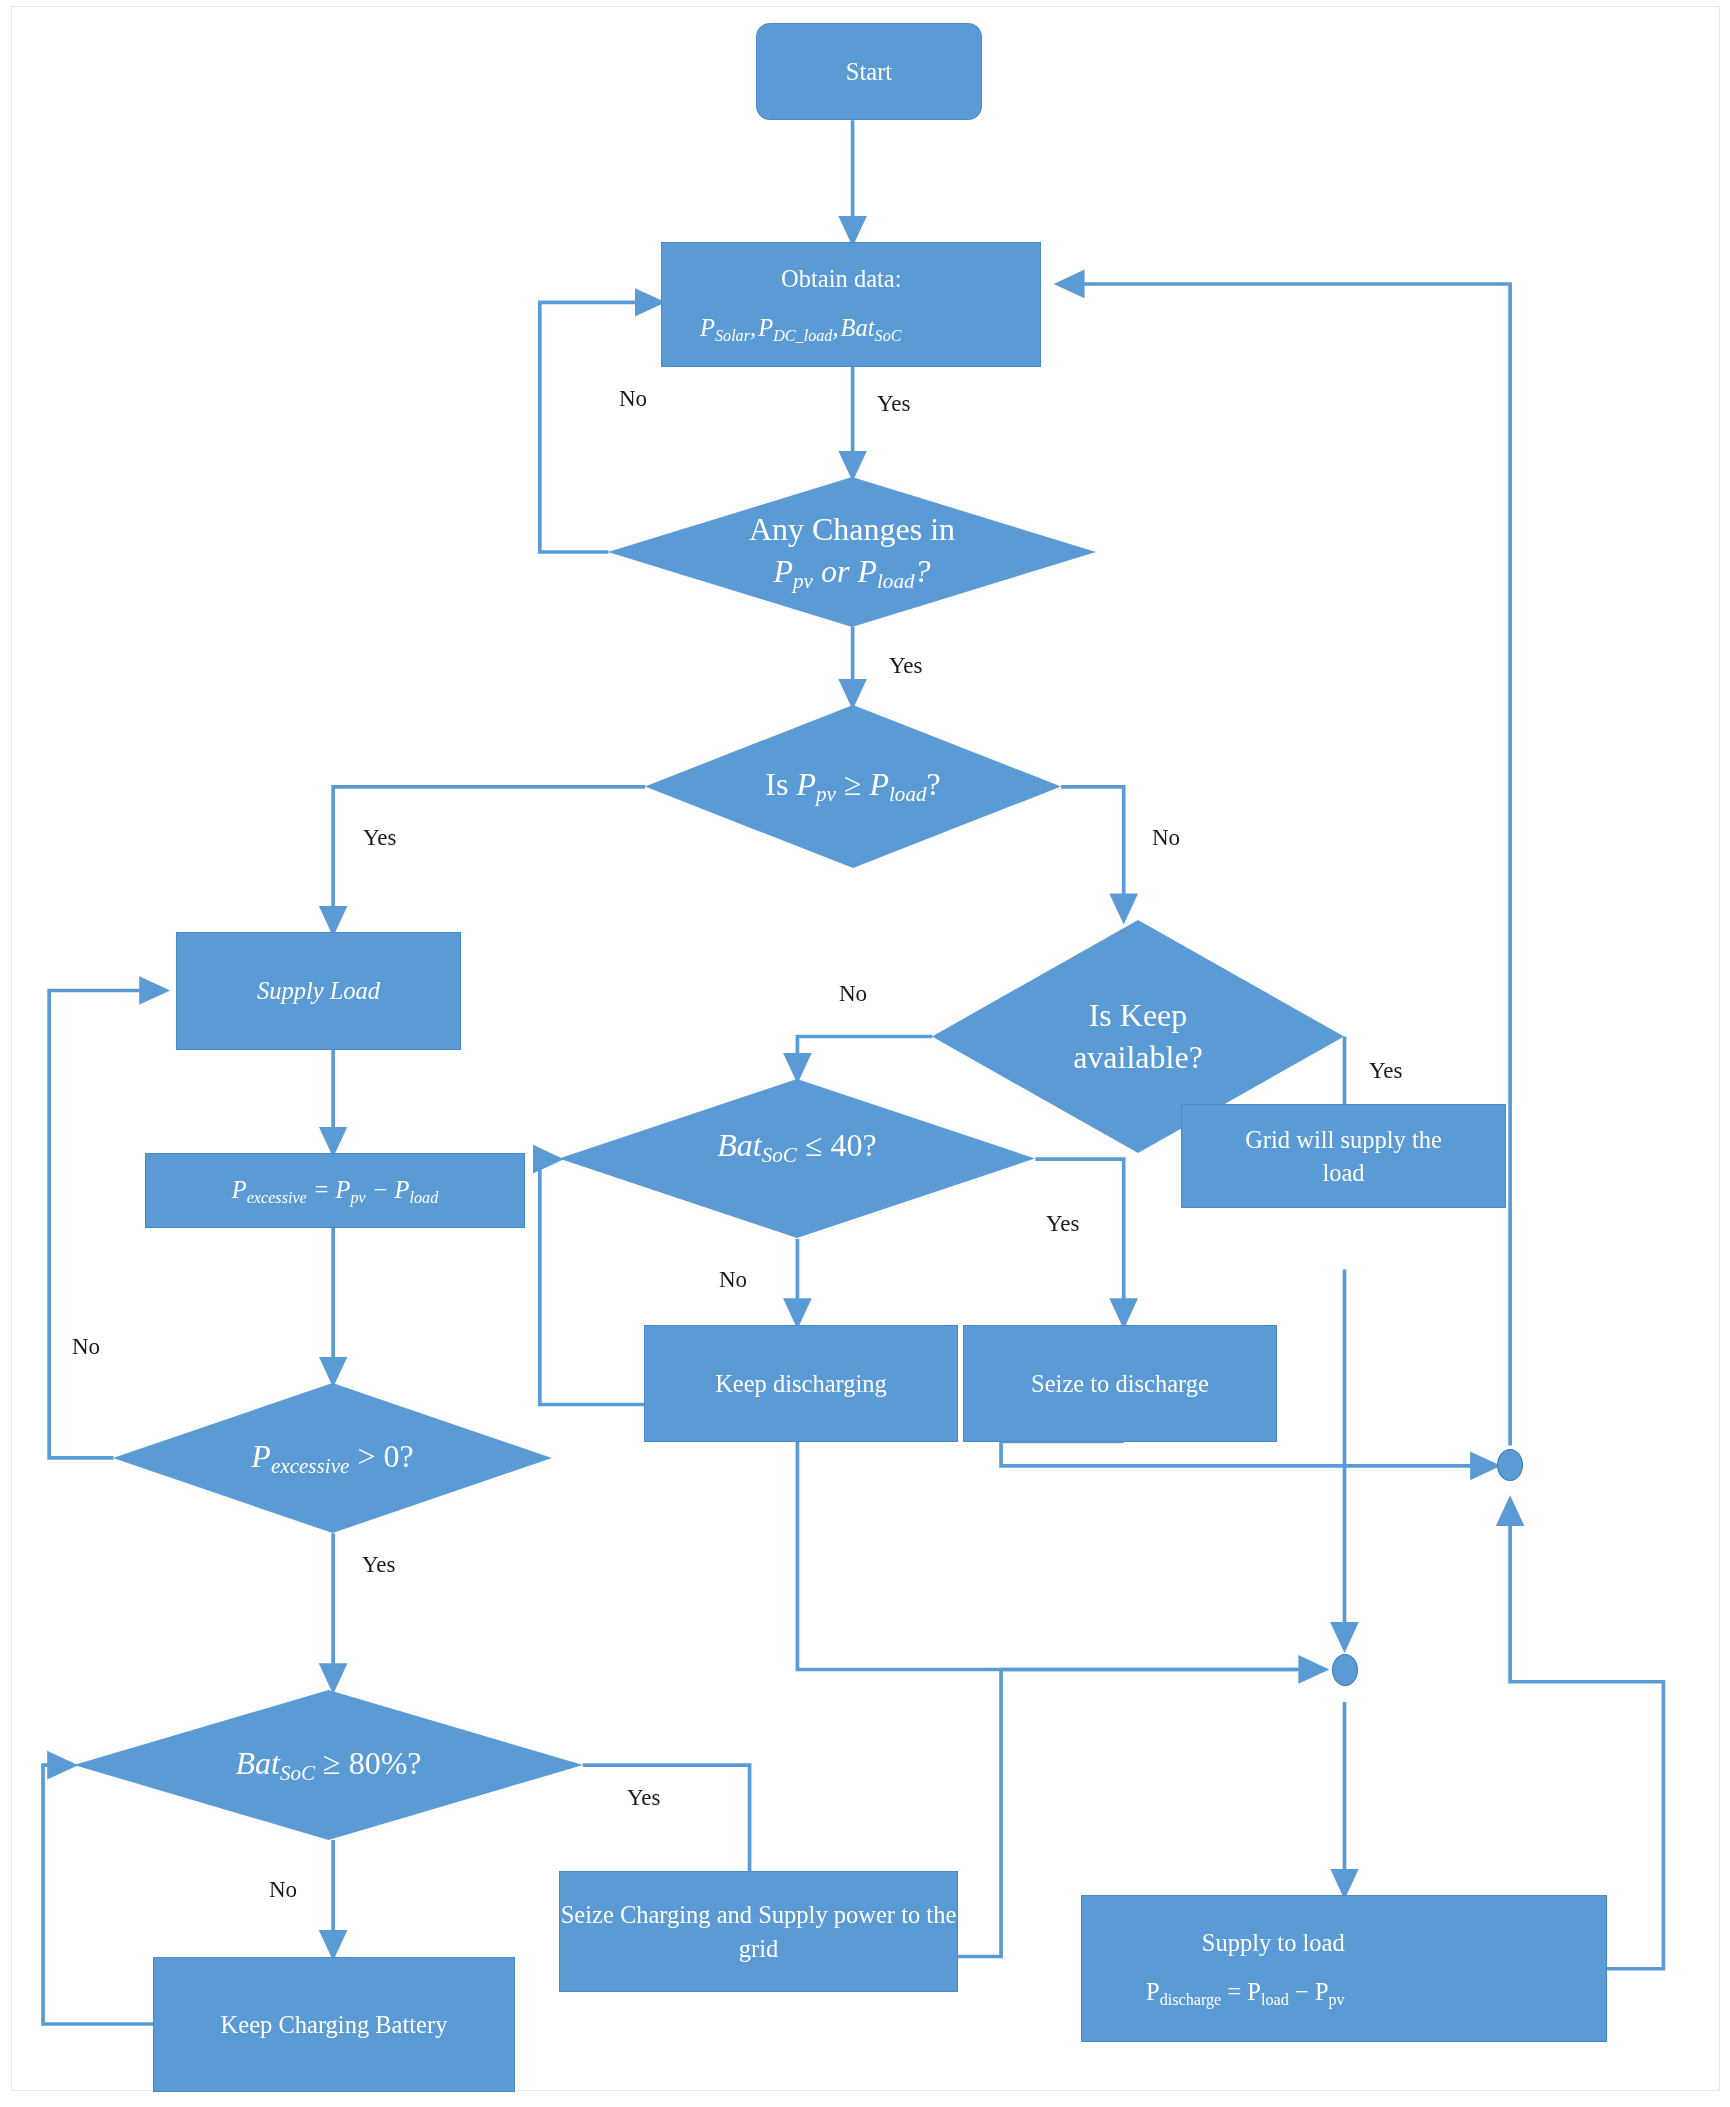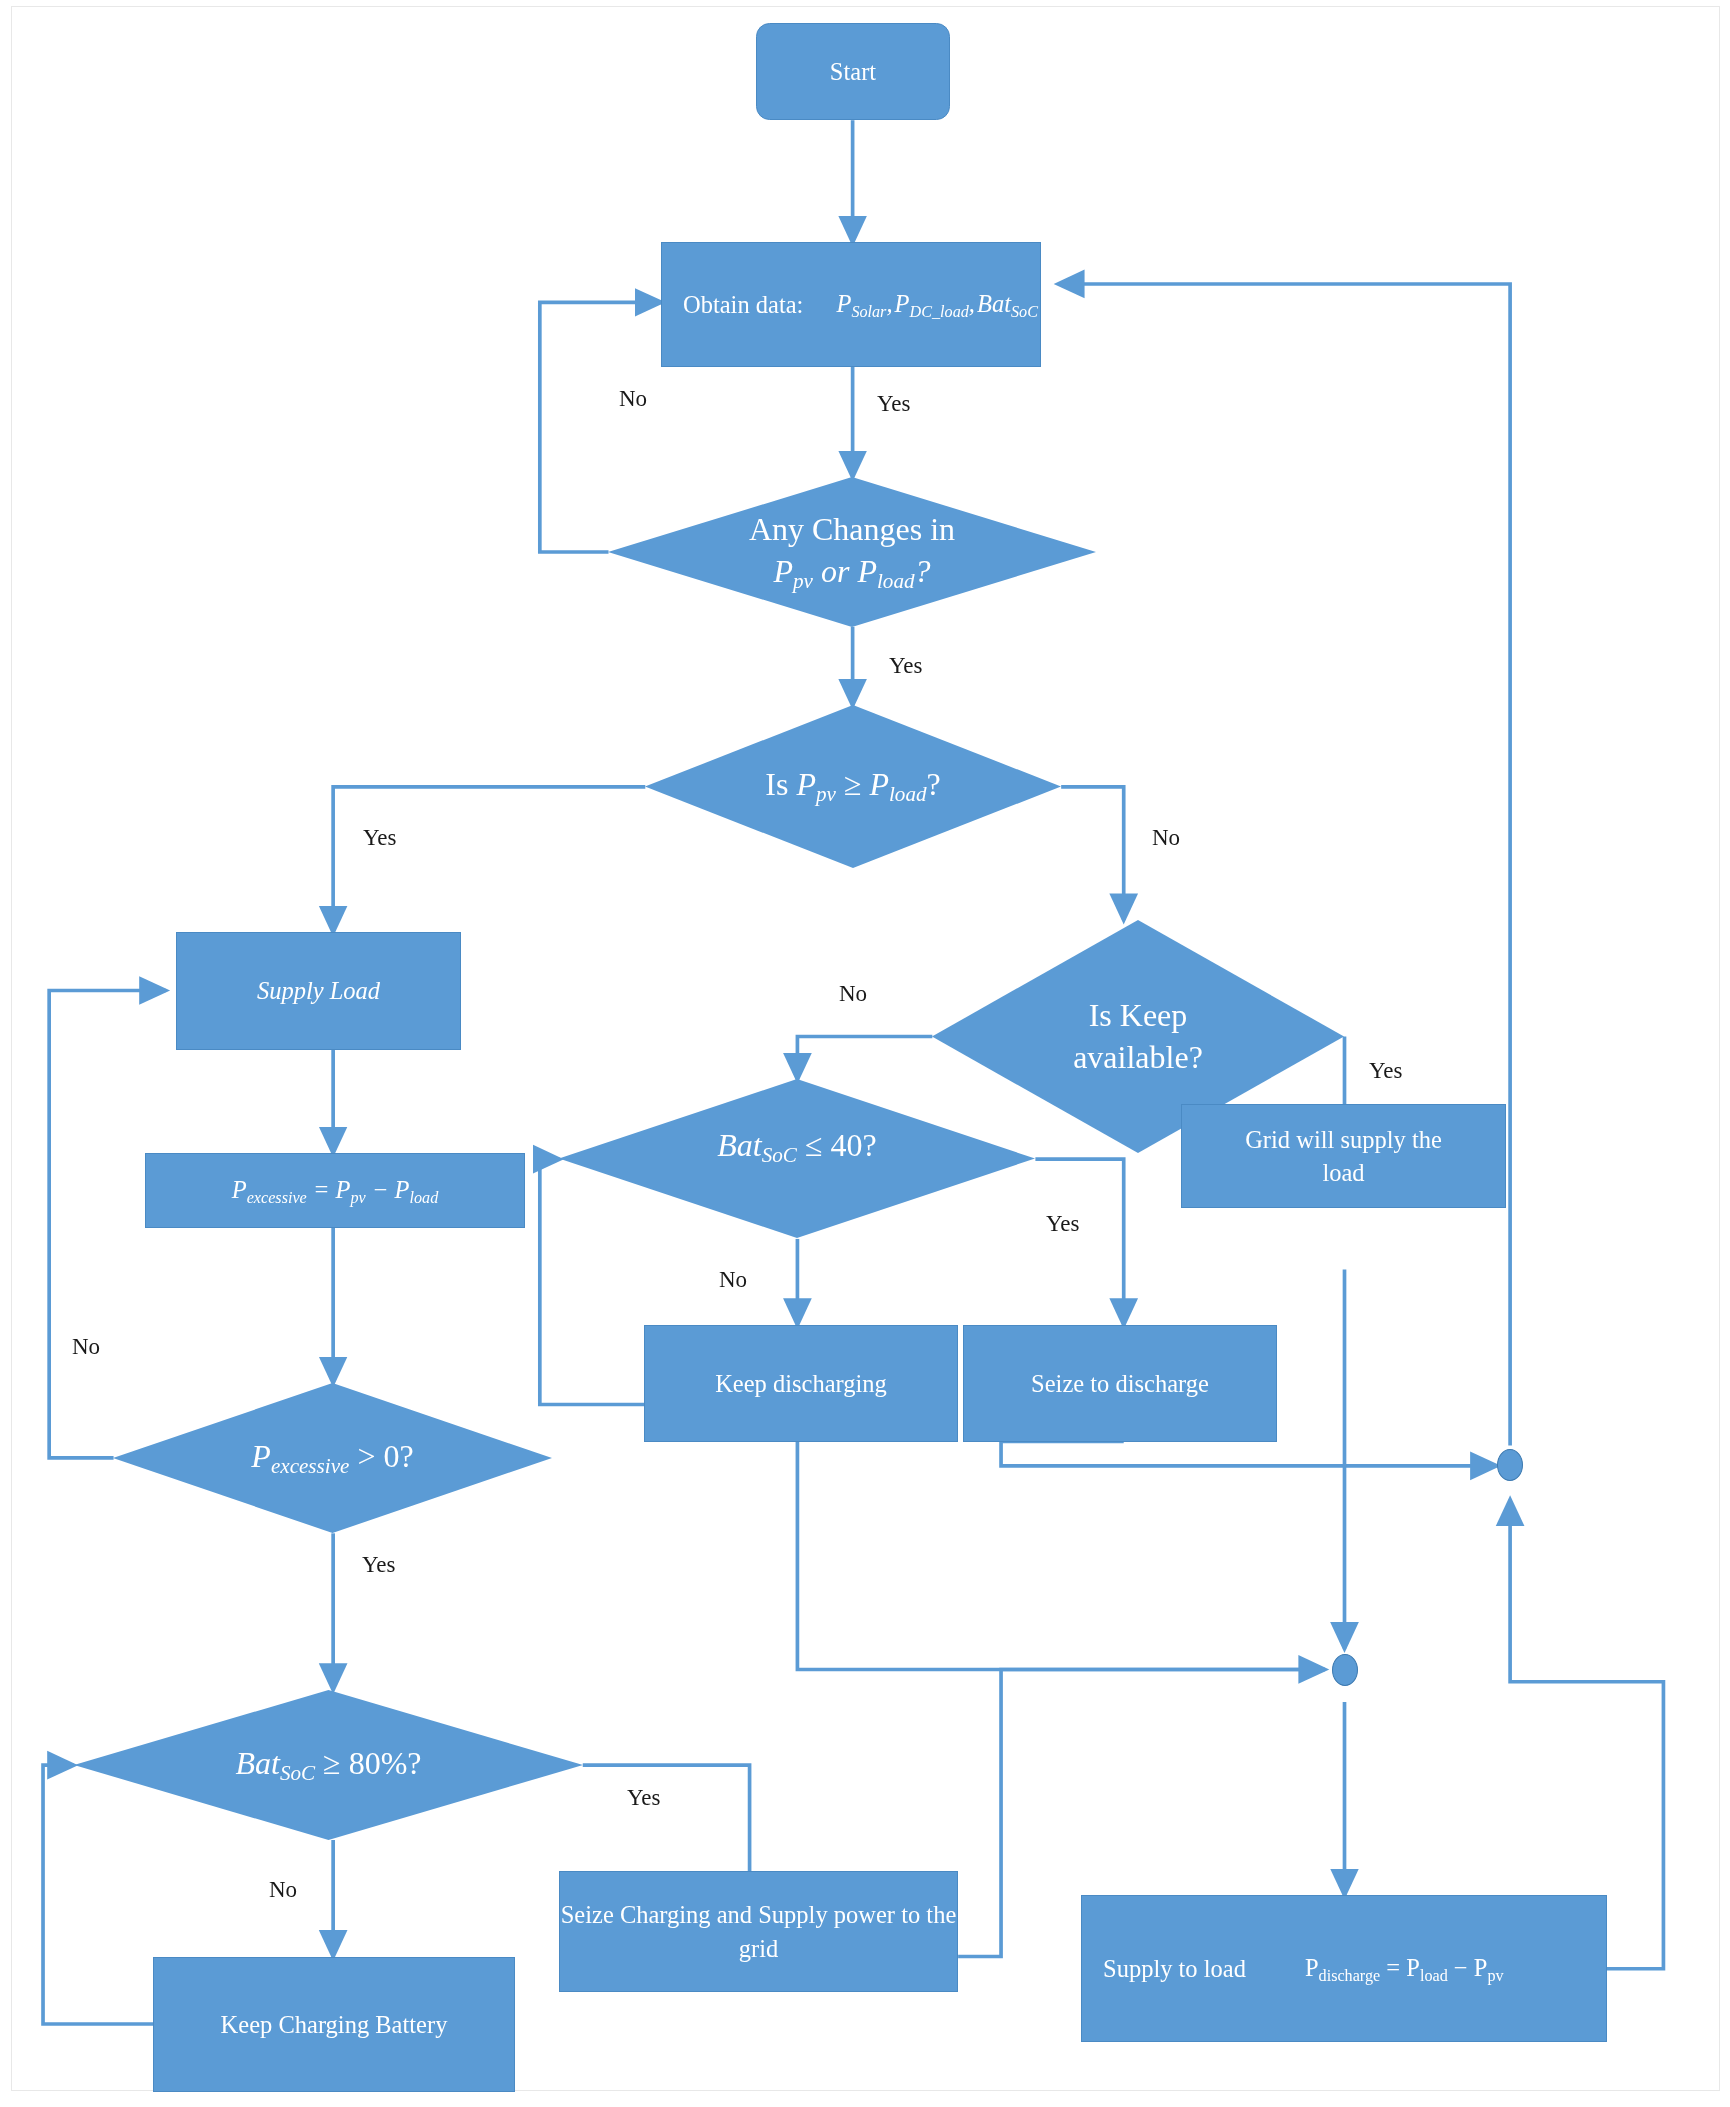--- a/index.html
+++ b/index.html
@@ -65,21 +65,21 @@
     position:absolute;
     color:#1a1a1a;
     font-size:23px;
     font-family:"Liberation Serif", serif;
     white-space:nowrap;
   }
   .mathit{font-style:italic;}
   .sub{font-size:0.66em;vertical-align:-0.28em;font-style:italic;}
   .subu{font-size:0.66em;vertical-align:-0.28em;font-style:normal;}
   .eqline{display:block;}
-  .stack{display:flex;flex-direction:row;gap:16px;align-items:center;}
+  .stack{display:flex;flex-direction:column;gap:16px;align-items:flex-end;}
 </style>
 </head>
 <body>
 
 <div id="canvas">
   <div id="frame"></div>
 
   <svg id="edges" viewBox="0 0 2822 3437">
     <defs>
       <marker id="ah" markerWidth="9" markerHeight="9" refX="7.2" refY="4.5" orient="auto" markerUnits="strokeWidth">
@@ -133,21 +133,21 @@
 
       <path d="M1562,3190 L1632,3190 L1632,2722 L2160,2722"></path>
 
       <path d="M2620,3210 L2712,3210 L2712,2742 L2462,2742 L2462,2445" marker-end="url(#ah)"></path>
 
       <path d="M2462,2357 L2462,463 L1725,463" marker-end="url(#ah)"></path>
 
     </g>
   </svg>
 
-  <div class="node proc round" style="left:756px;top:23px;width:194px;height:97px;">
+  <div class="node proc round" style="left:756px;top:23px;width:226px;height:97px;">
     <span>Start</span>
   </div>
 
   <div class="node proc leftish" style="left:661px;top:242px;width:380px;height:125px;">
     <div class="stack">
       <span class="eqline">Obtain data:</span>
       <span class="eqline mathit" style="padding-left:17px;"><span>P</span><span class="sub">Solar</span>, <span>P</span><span class="sub">DC_load</span>, <span>Bat</span><span class="sub">SoC</span></span>
     </div>
   </div>
 

